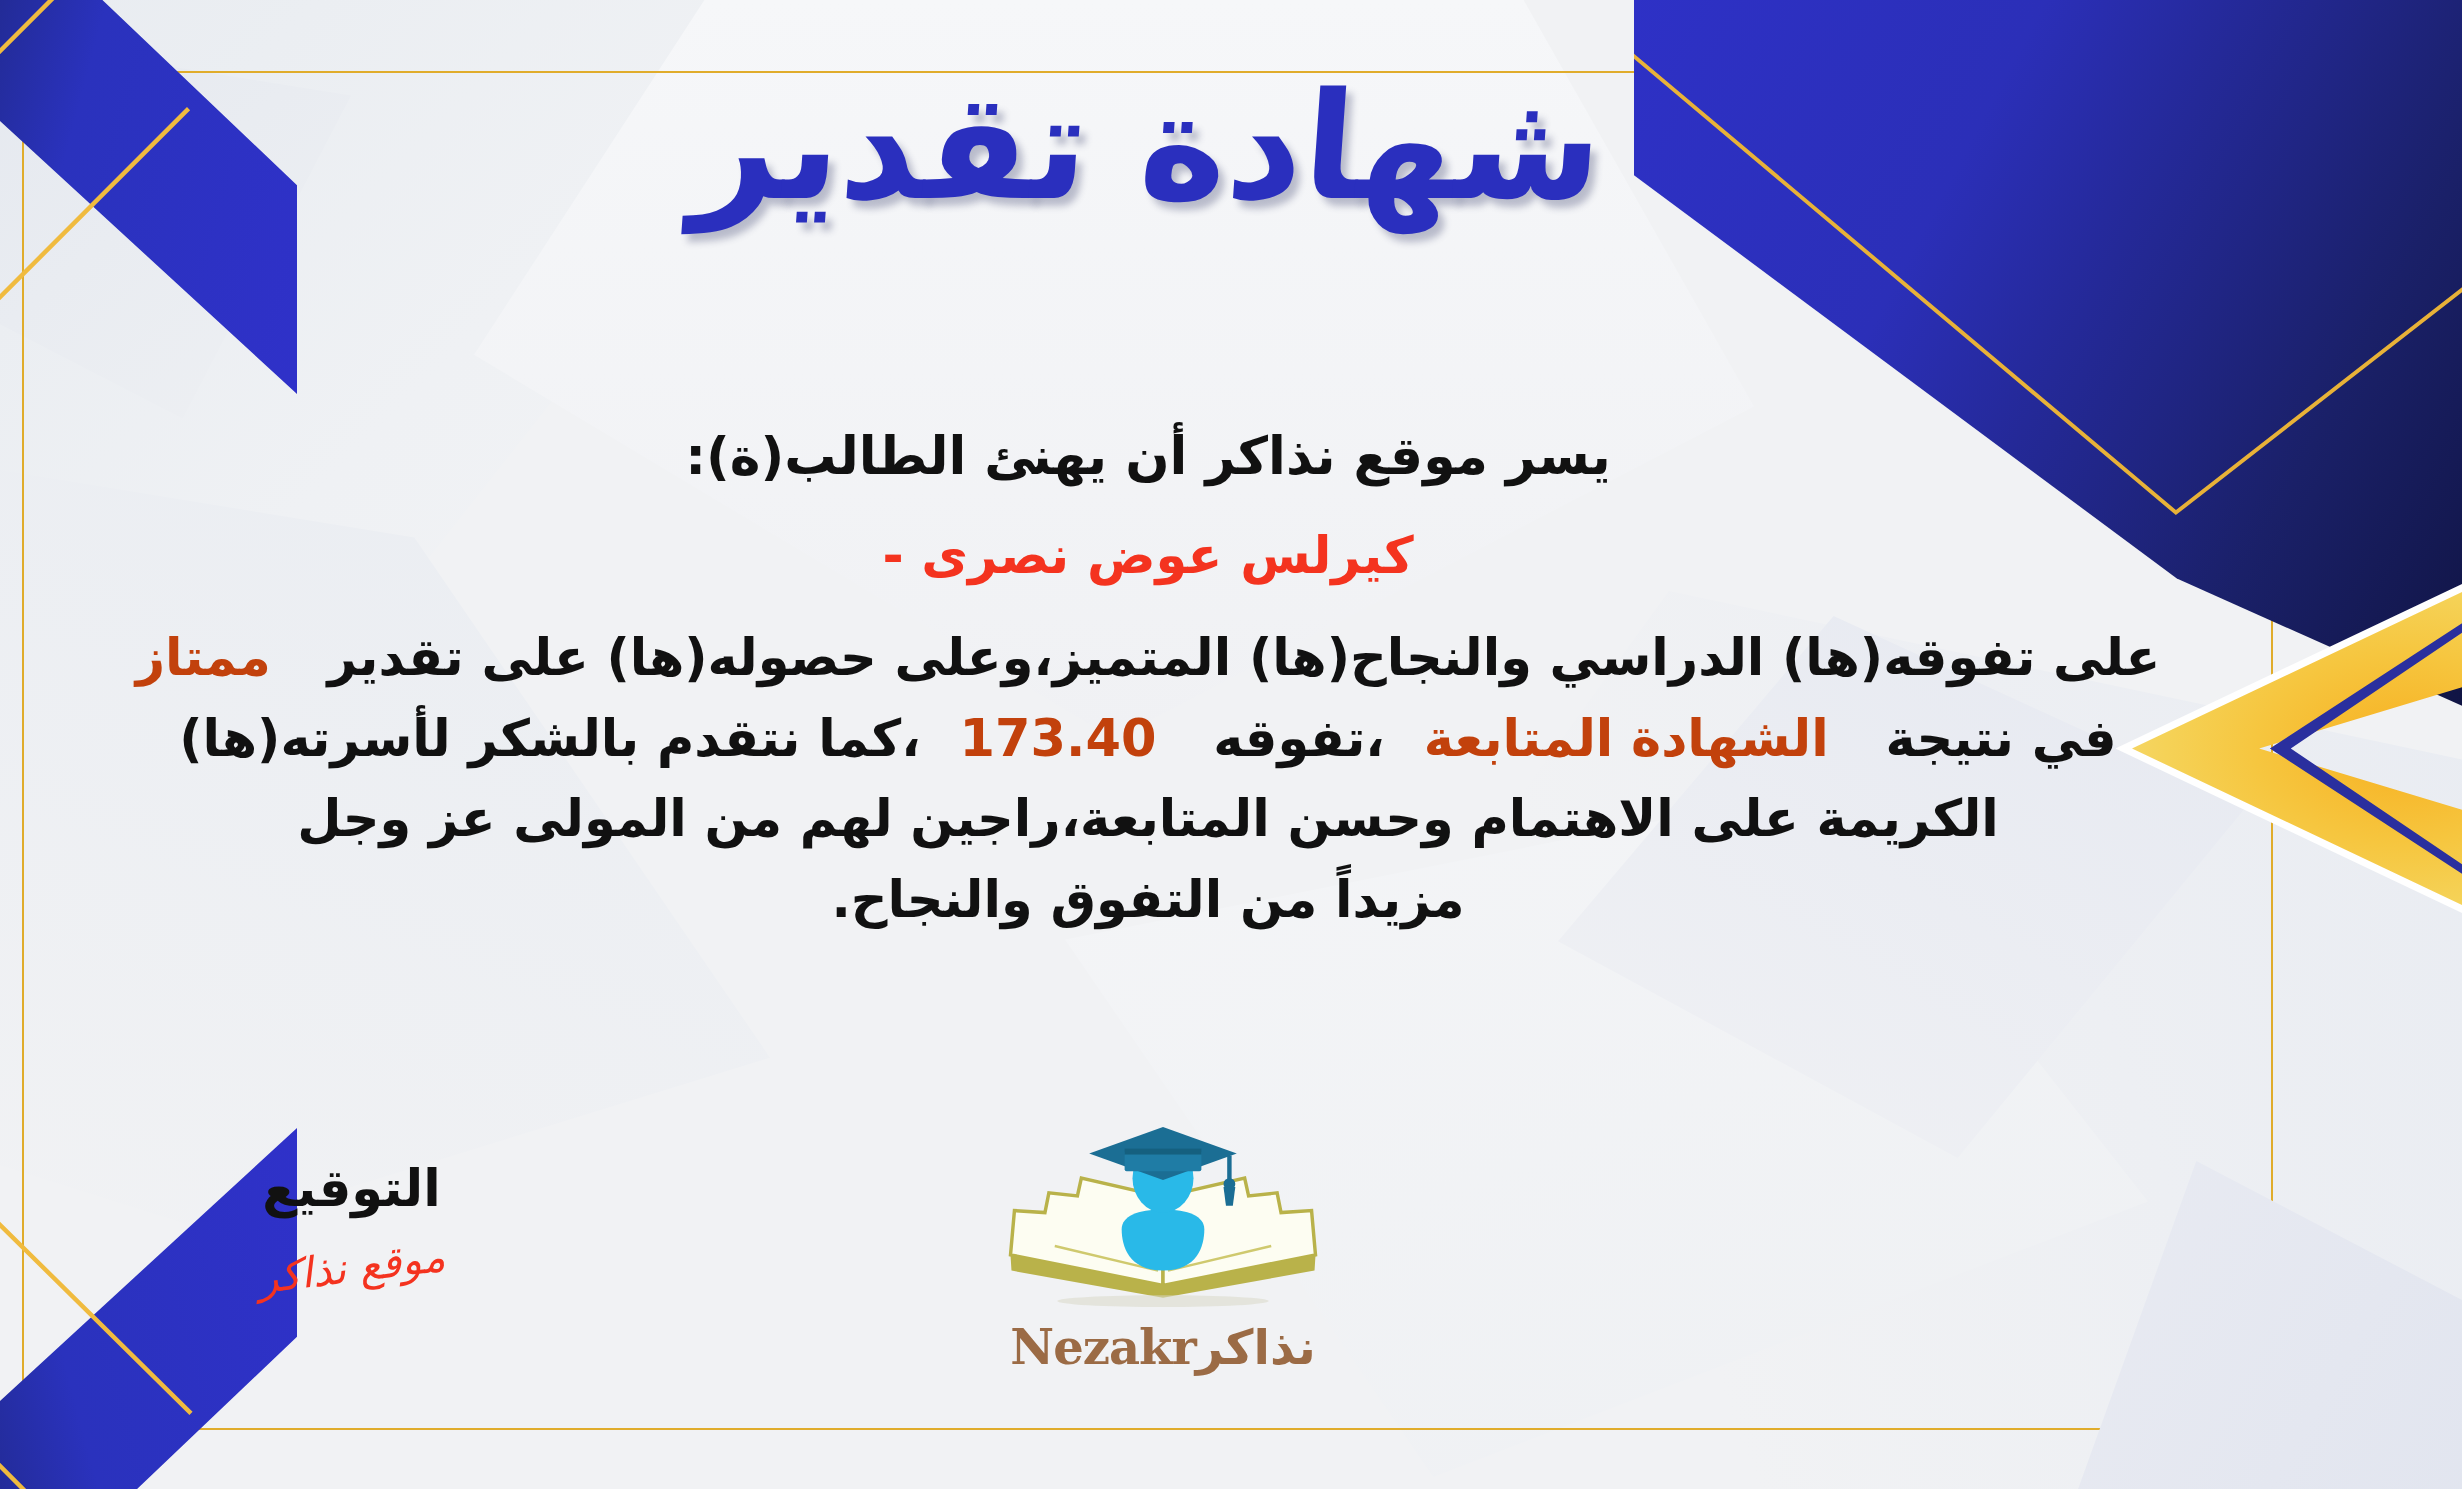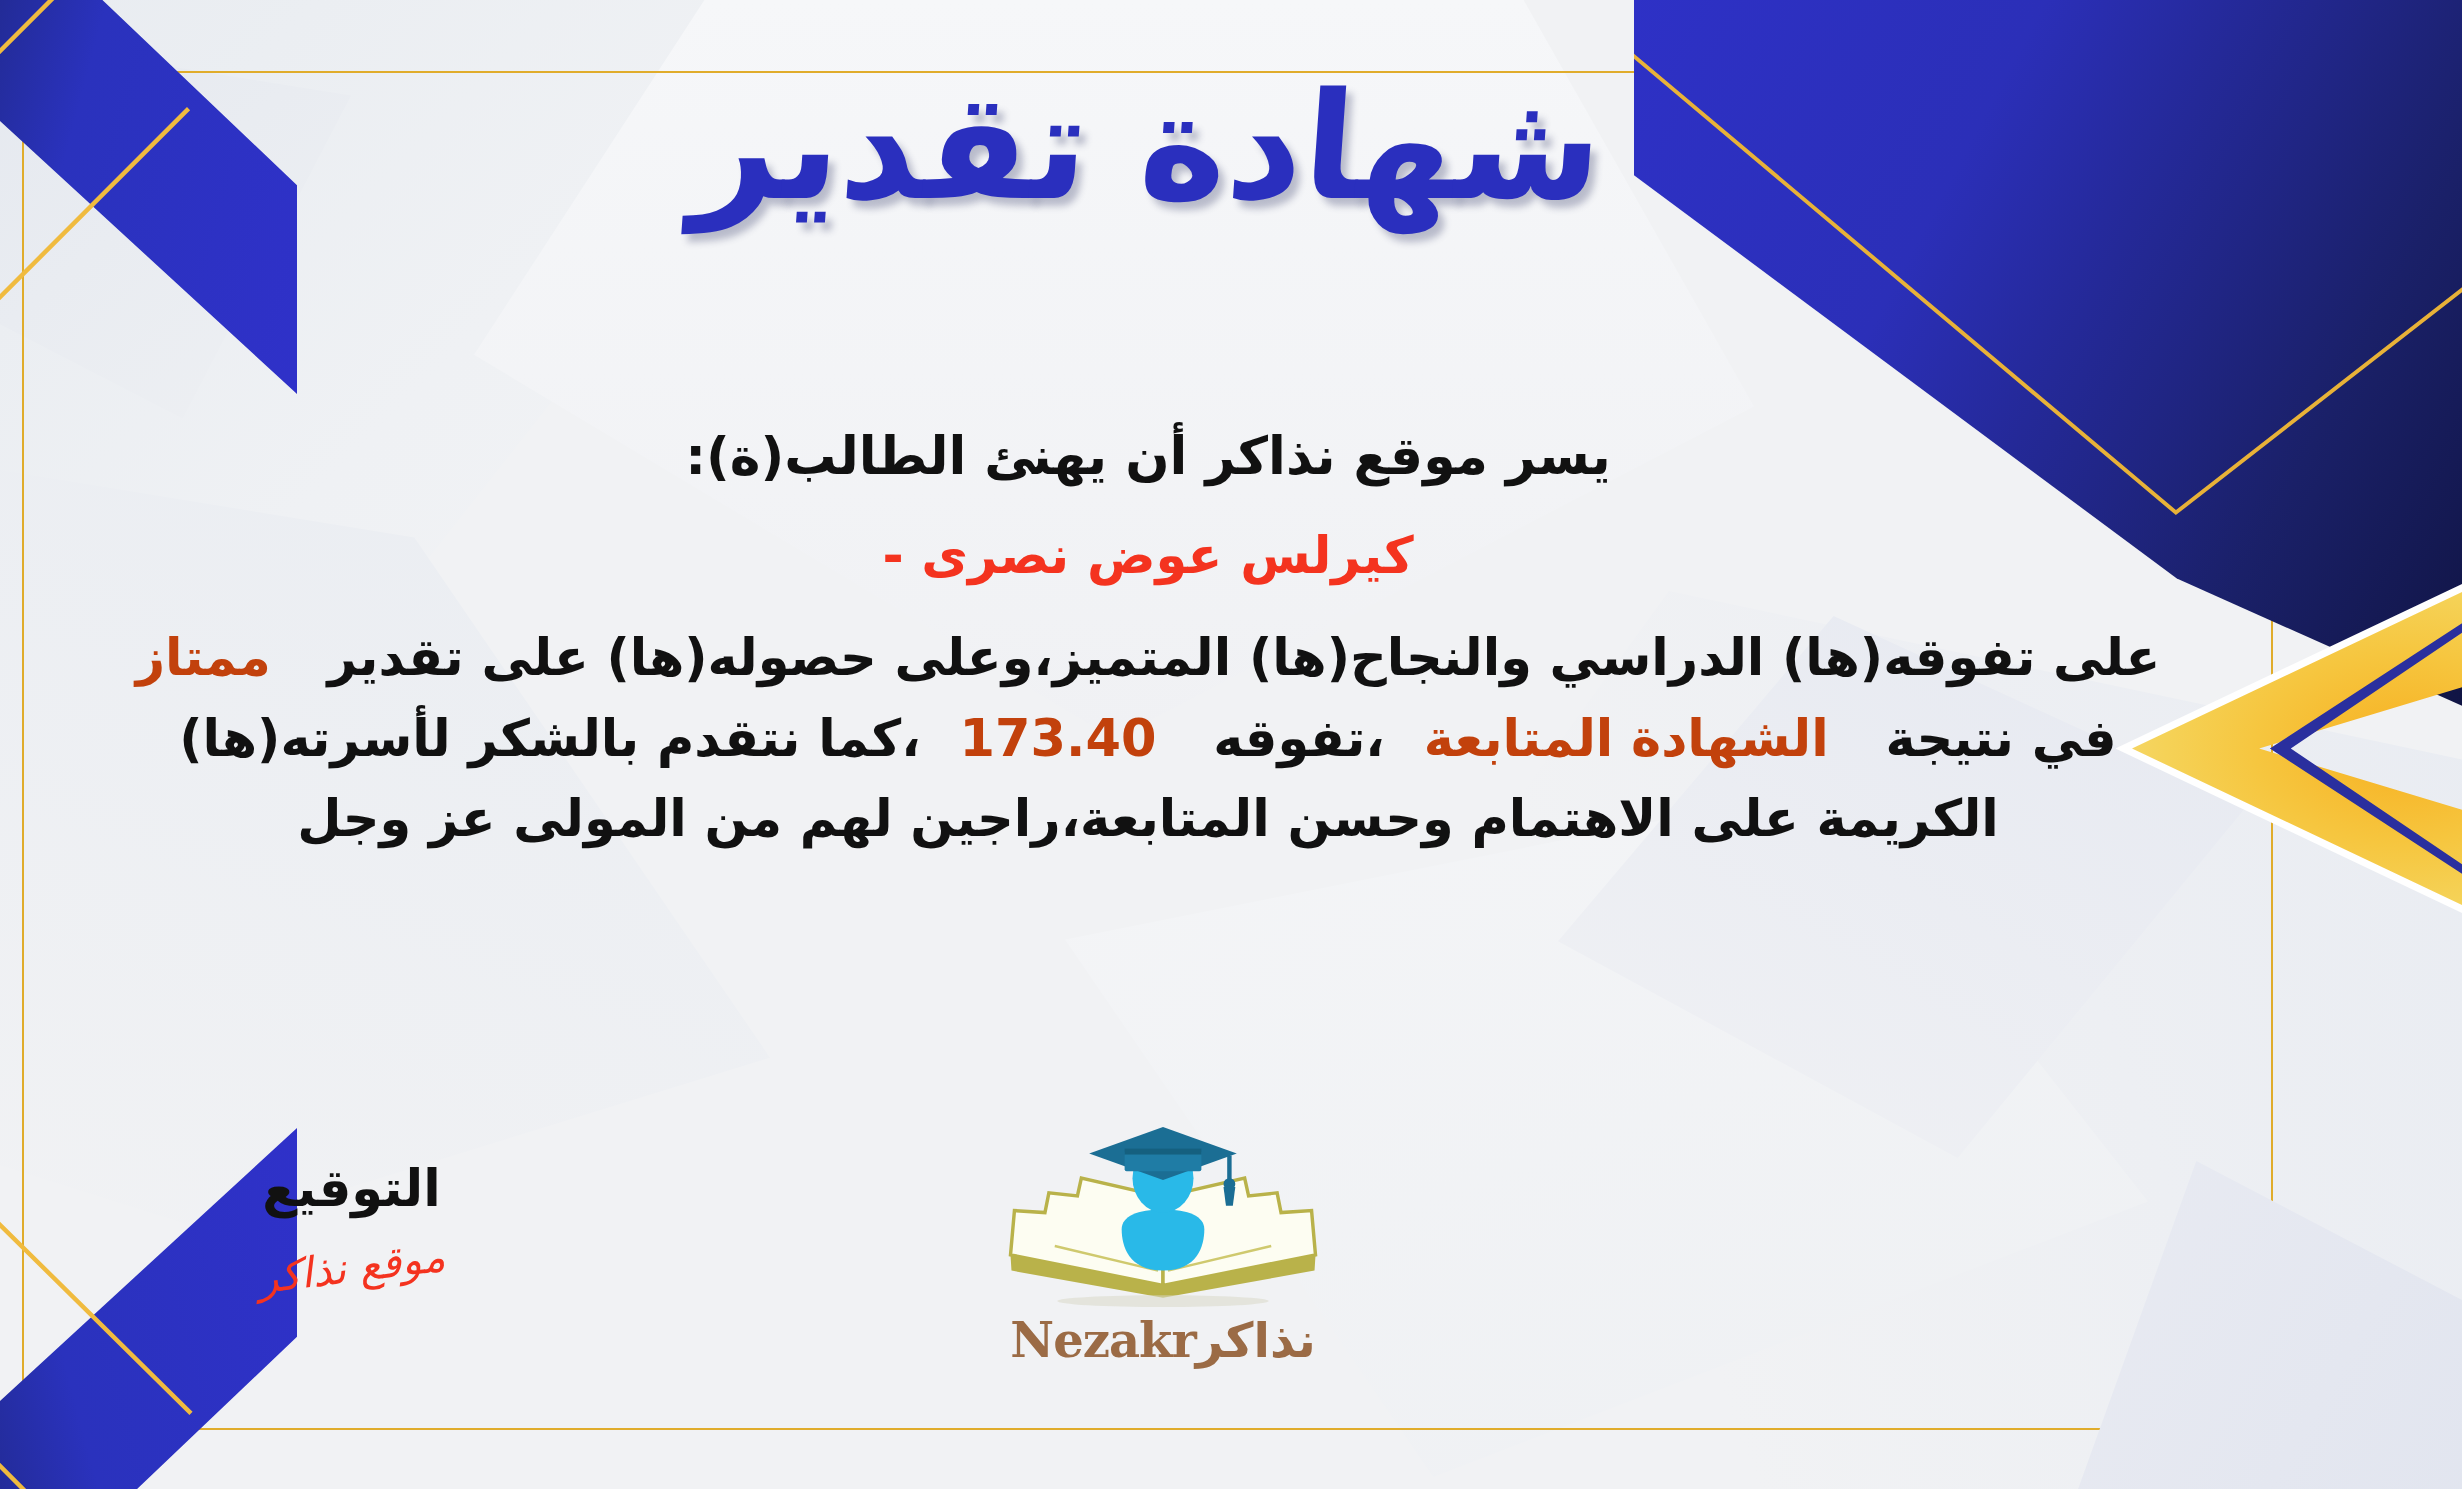--- a/index.html
+++ b/index.html
@@ -202,21 +202,21 @@
   
   .logo-block {
     position: absolute;
     left: 1147px;
     top: 1123px;
     width: 364px;
     text-align: center;
   }
   .logo-mark { position: relative; width: 364px; height: 187px; margin: 0 auto; }
   .logo-wordmark {
-    margin-top: 2px;
+    margin-top: 9px;
     font-size: 48px;
     font-weight: 800;
     color: #9b6b45;
     letter-spacing: -1px;
     white-space: nowrap;
     direction: rtl;
     font-family: "DejaVu Sans", "Liberation Sans", sans-serif;
   }
   .logo-wordmark .latin { font-family: "DejaVu Serif", "Liberation Serif", serif; }
 </style>
@@ -281,20 +281,21 @@
       <div class="para">
         <span>على تفوقه(ها) الدراسي والنجاح(ها) المتميز،وعلى حصوله(ها) على تقدير</span>
         <span class="spacer-wide"></span><span class="hl">ممتاز</span>
         <br>
         <span>في نتيجة</span>
         <span class="spacer-wide"></span><span class="hl">الشهادة المتابعة</span><span class="spacer-wide"></span><span>،تفوقه</span>
         <span class="spacer-wide"></span><span class="hl">173.40</span><span class="spacer-wide"></span><span>،كما نتقدم بالشكر لأسرته(ها)</span>
         <br>
         <span>الكريمة على الاهتمام وحسن المتابعة،راجين لهم من المولى عز وجل</span>
         <br>
+        <span>مزيداً من التفوق والنجاح.</span>
       </div>
     </div>
 
     <div class="sig-block">
       <div class="sig-label">التوقيع</div>
       <div class="sig-mark">موقع نذاكر</div>
     </div>
 
     <div class="logo-block">
       <div class="logo-mark">

